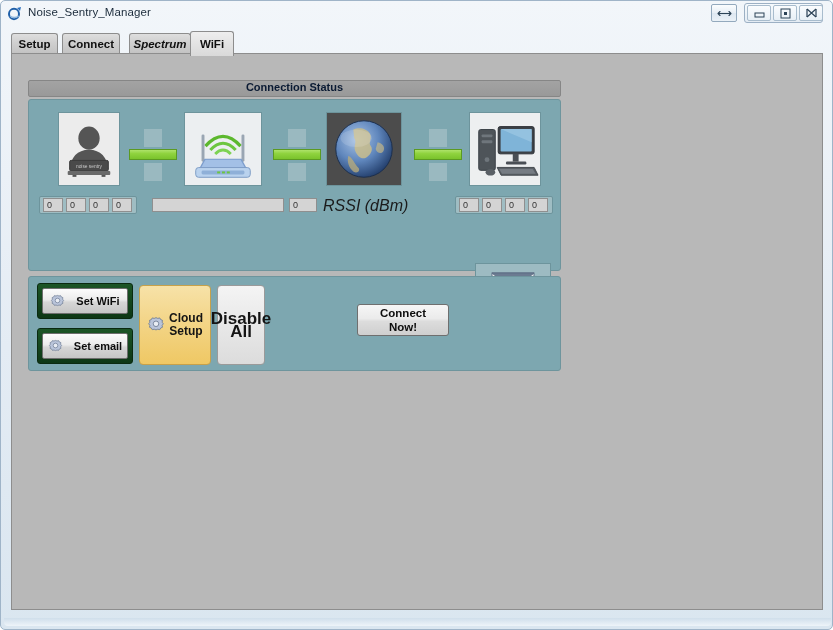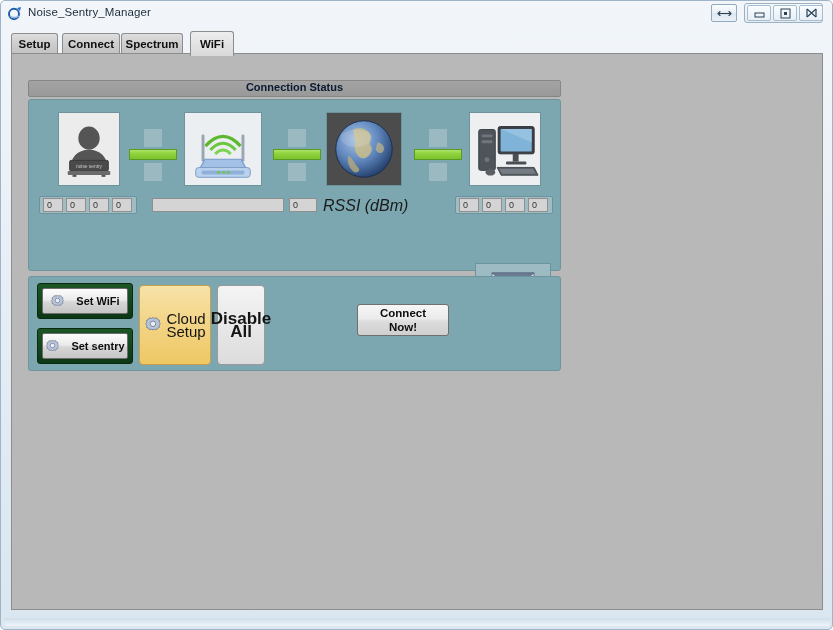--- a/index.html
+++ b/index.html
@@ -241,22 +241,22 @@
     left: 110px; top: 8px;
     width: 72px; height: 80px;
     box-sizing: border-box;
     background: linear-gradient(to bottom, #f7e2a8 0%, #f3d588 45%, #efc864 100%);
     border: 1px solid #c7a14a;
     border-radius: 4px;
     display: flex; align-items: center; justify-content: center;
     gap: 4px;
   }
   #cloud-btn .lbl {
-    font-size: 15px; font-weight: normal; color: #141414;
-    line-height: 13px; text-align: left;
+    font-size: 12px; font-weight: bold; color: #141414;
+    line-height: 13px; text-align: center;
   }
 
   #disable-btn {
     position: absolute;
     left: 188px; top: 8px;
     width: 48px; height: 80px;
     box-sizing: border-box;
     background: linear-gradient(to bottom, #f4f4f4 0%, #e8e8e8 50%, #dcdcdc 100%);
     border: 1px solid #9a9a9a;
     border-radius: 4px;
@@ -331,21 +331,21 @@
     </div>
   </div>
 
   <div id="tabstrip">
     <div class="tab" style="left:0px;  width:47px;">
         <span>Setup</span>
       </div>
     <div class="tab" style="left:51px; width:58px;">
         <span>Connect</span>
       </div>
-    <div class="tab" style="left:110px;width:62px;">
+    <div class="tab" style="left:118px;width:62px;font-style:italic;">
         <span>Spectrum</span>
       </div>
     <div class="tab active" style="left:179px;width:44px;">
         <span>WiFi</span>
       </div>
   </div>
 
   <div id="content">
 
     <div id="status-header">
@@ -480,21 +480,21 @@
           <span>Set WiFi</span>
         </div>
       </div>
 
       <div class="greenframe" style="left:8px; top:51px; width:96px; height:36px;">
         <div class="gbtn">
           <svg width="15" height="15" viewBox="0 0 15 15">
             <path d="M7.5 1.4 L9 2 L10.6 1.6 L11.4 3 L12.9 3.6 L12.6 5.2 L13.6 6.5 L12.6 7.8 L12.9 9.4 L11.4 10 L10.6 11.4 L9 11 L7.5 11.6 L6 11 L4.4 11.4 L3.6 10 L2.1 9.4 L2.4 7.8 L1.4 6.5 L2.4 5.2 L2.1 3.6 L3.6 3 L4.4 1.6 L6 2 Z" fill="#b9c4da" stroke="#6d7b93" stroke-width="0.7" stroke-linejoin="round"></path>
             <circle cx="7.5" cy="6.5" r="2.3" fill="#e9edf4" stroke="#6d7b93" stroke-width="0.7"></circle>
           </svg>
-          <span>Set sentry</span>
+          <span>Set email</span>
         </div>
       </div>
 
       <div id="cloud-btn">
         <svg width="18" height="18" viewBox="0 0 15 15">
           <path d="M7.5 1.4 L9 2 L10.6 1.6 L11.4 3 L12.9 3.6 L12.6 5.2 L13.6 6.5 L12.6 7.8 L12.9 9.4 L11.4 10 L10.6 11.4 L9 11 L7.5 11.6 L6 11 L4.4 11.4 L3.6 10 L2.1 9.4 L2.4 7.8 L1.4 6.5 L2.4 5.2 L2.1 3.6 L3.6 3 L4.4 1.6 L6 2 Z" fill="#b9c4da" stroke="#6d7b93" stroke-width="0.7" stroke-linejoin="round"></path>
           <circle cx="7.5" cy="6.5" r="2.3" fill="#e9edf4" stroke="#6d7b93" stroke-width="0.7"></circle>
         </svg>
         <div class="lbl">
           <div>Cloud</div>

